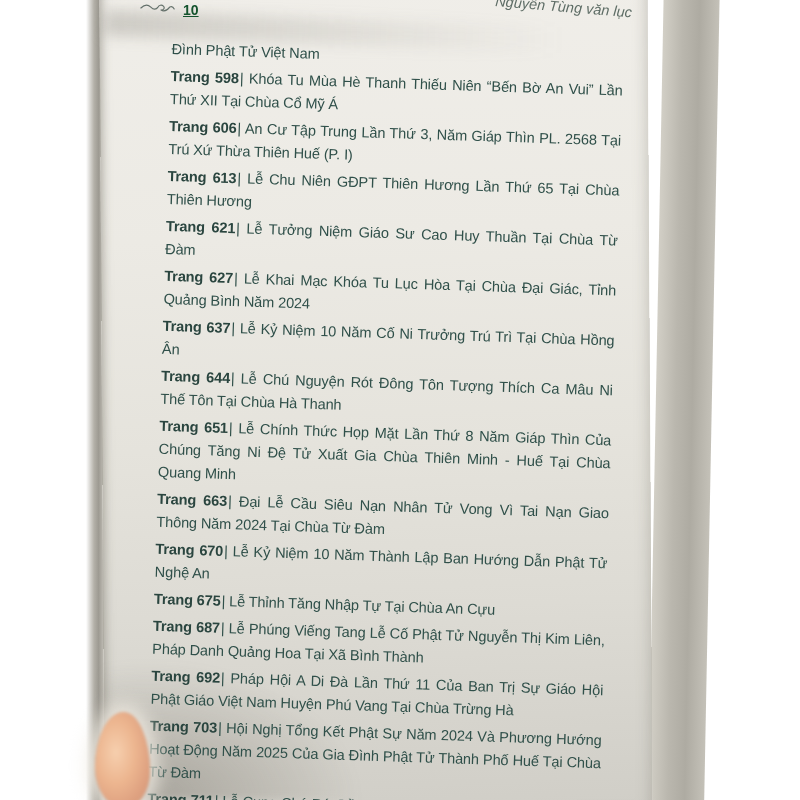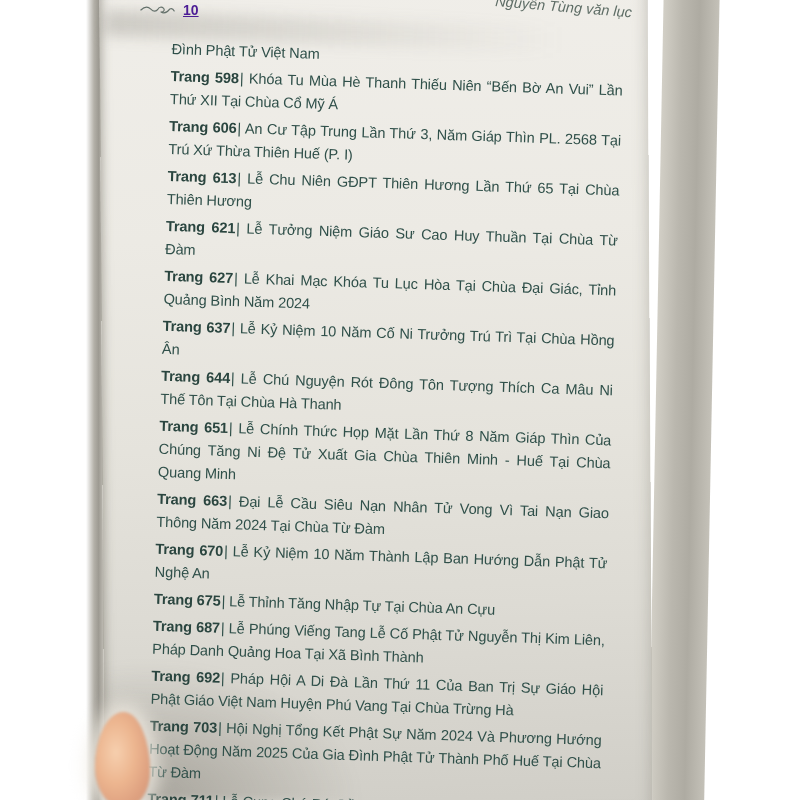--- a/index.html
+++ b/index.html
@@ -51,22 +51,22 @@
     position:absolute;left:95px;top:712px;width:55px;height:96px;z-index:6;
     border-radius:52% 48% 46% 54% / 58% 62% 38% 42%;
     background:radial-gradient(ellipse at 38% 42%, #f6cfae 0%, #ecb58f 40%, #dfa281 68%, #cf9172 100%);
     filter:blur(1.6px);
     box-shadow:0 0 18px 8px rgba(240,235,226,0.85);
   }
 
   
   .header-left{
     position:absolute;left:140px;top:2px;z-index:5;
-    display:flex;align-items:center;gap:7px;
-    color:#4c1d95;font-size:14px;font-weight:600;text-decoration:underline;
+    display:flex;align-items:flex-start;gap:7px;
+    color:#14532d;font-size:14px;font-weight:600;text-decoration:underline;
   }
   .header-left svg{display:block;opacity:0.85;}
   .header-right{
     position:absolute;left:496px;top:-7px;width:220px;z-index:5;
     font-style:italic;font-size:14.5px;color:#5d6c65;white-space:nowrap;
     transform:rotate(4.8deg);transform-origin:0 0;
   }
 
   
   .toc{

